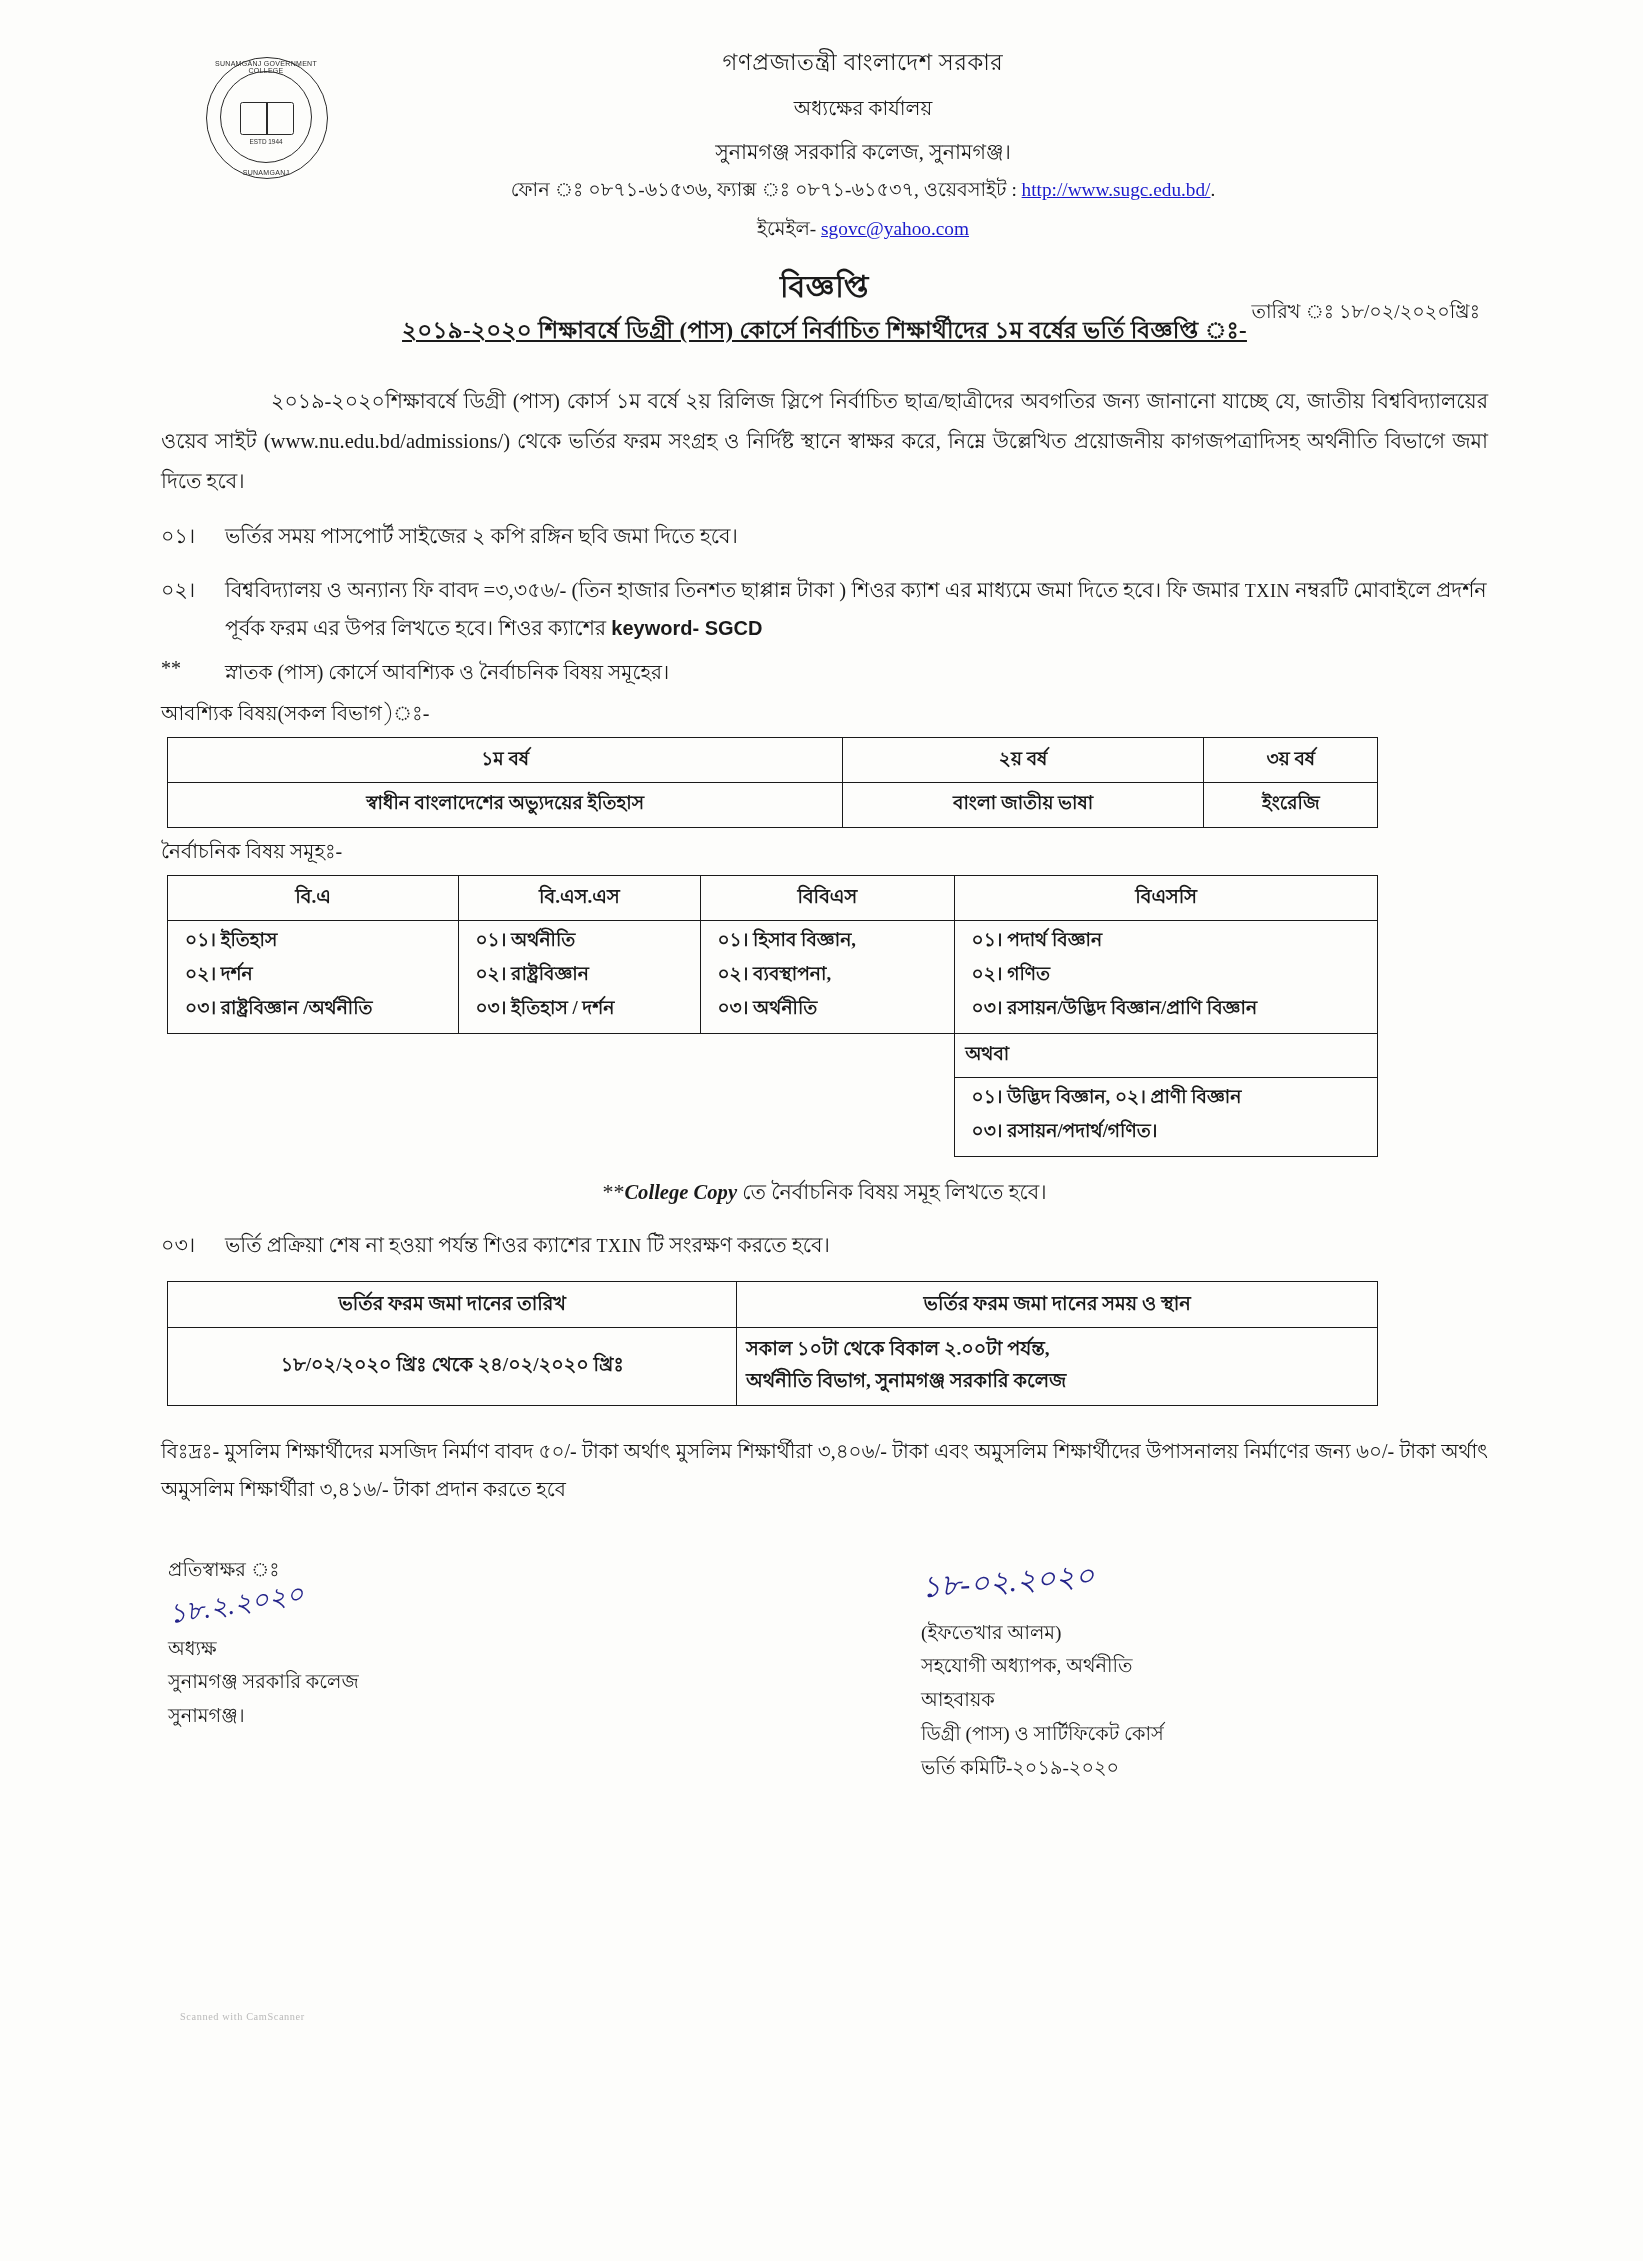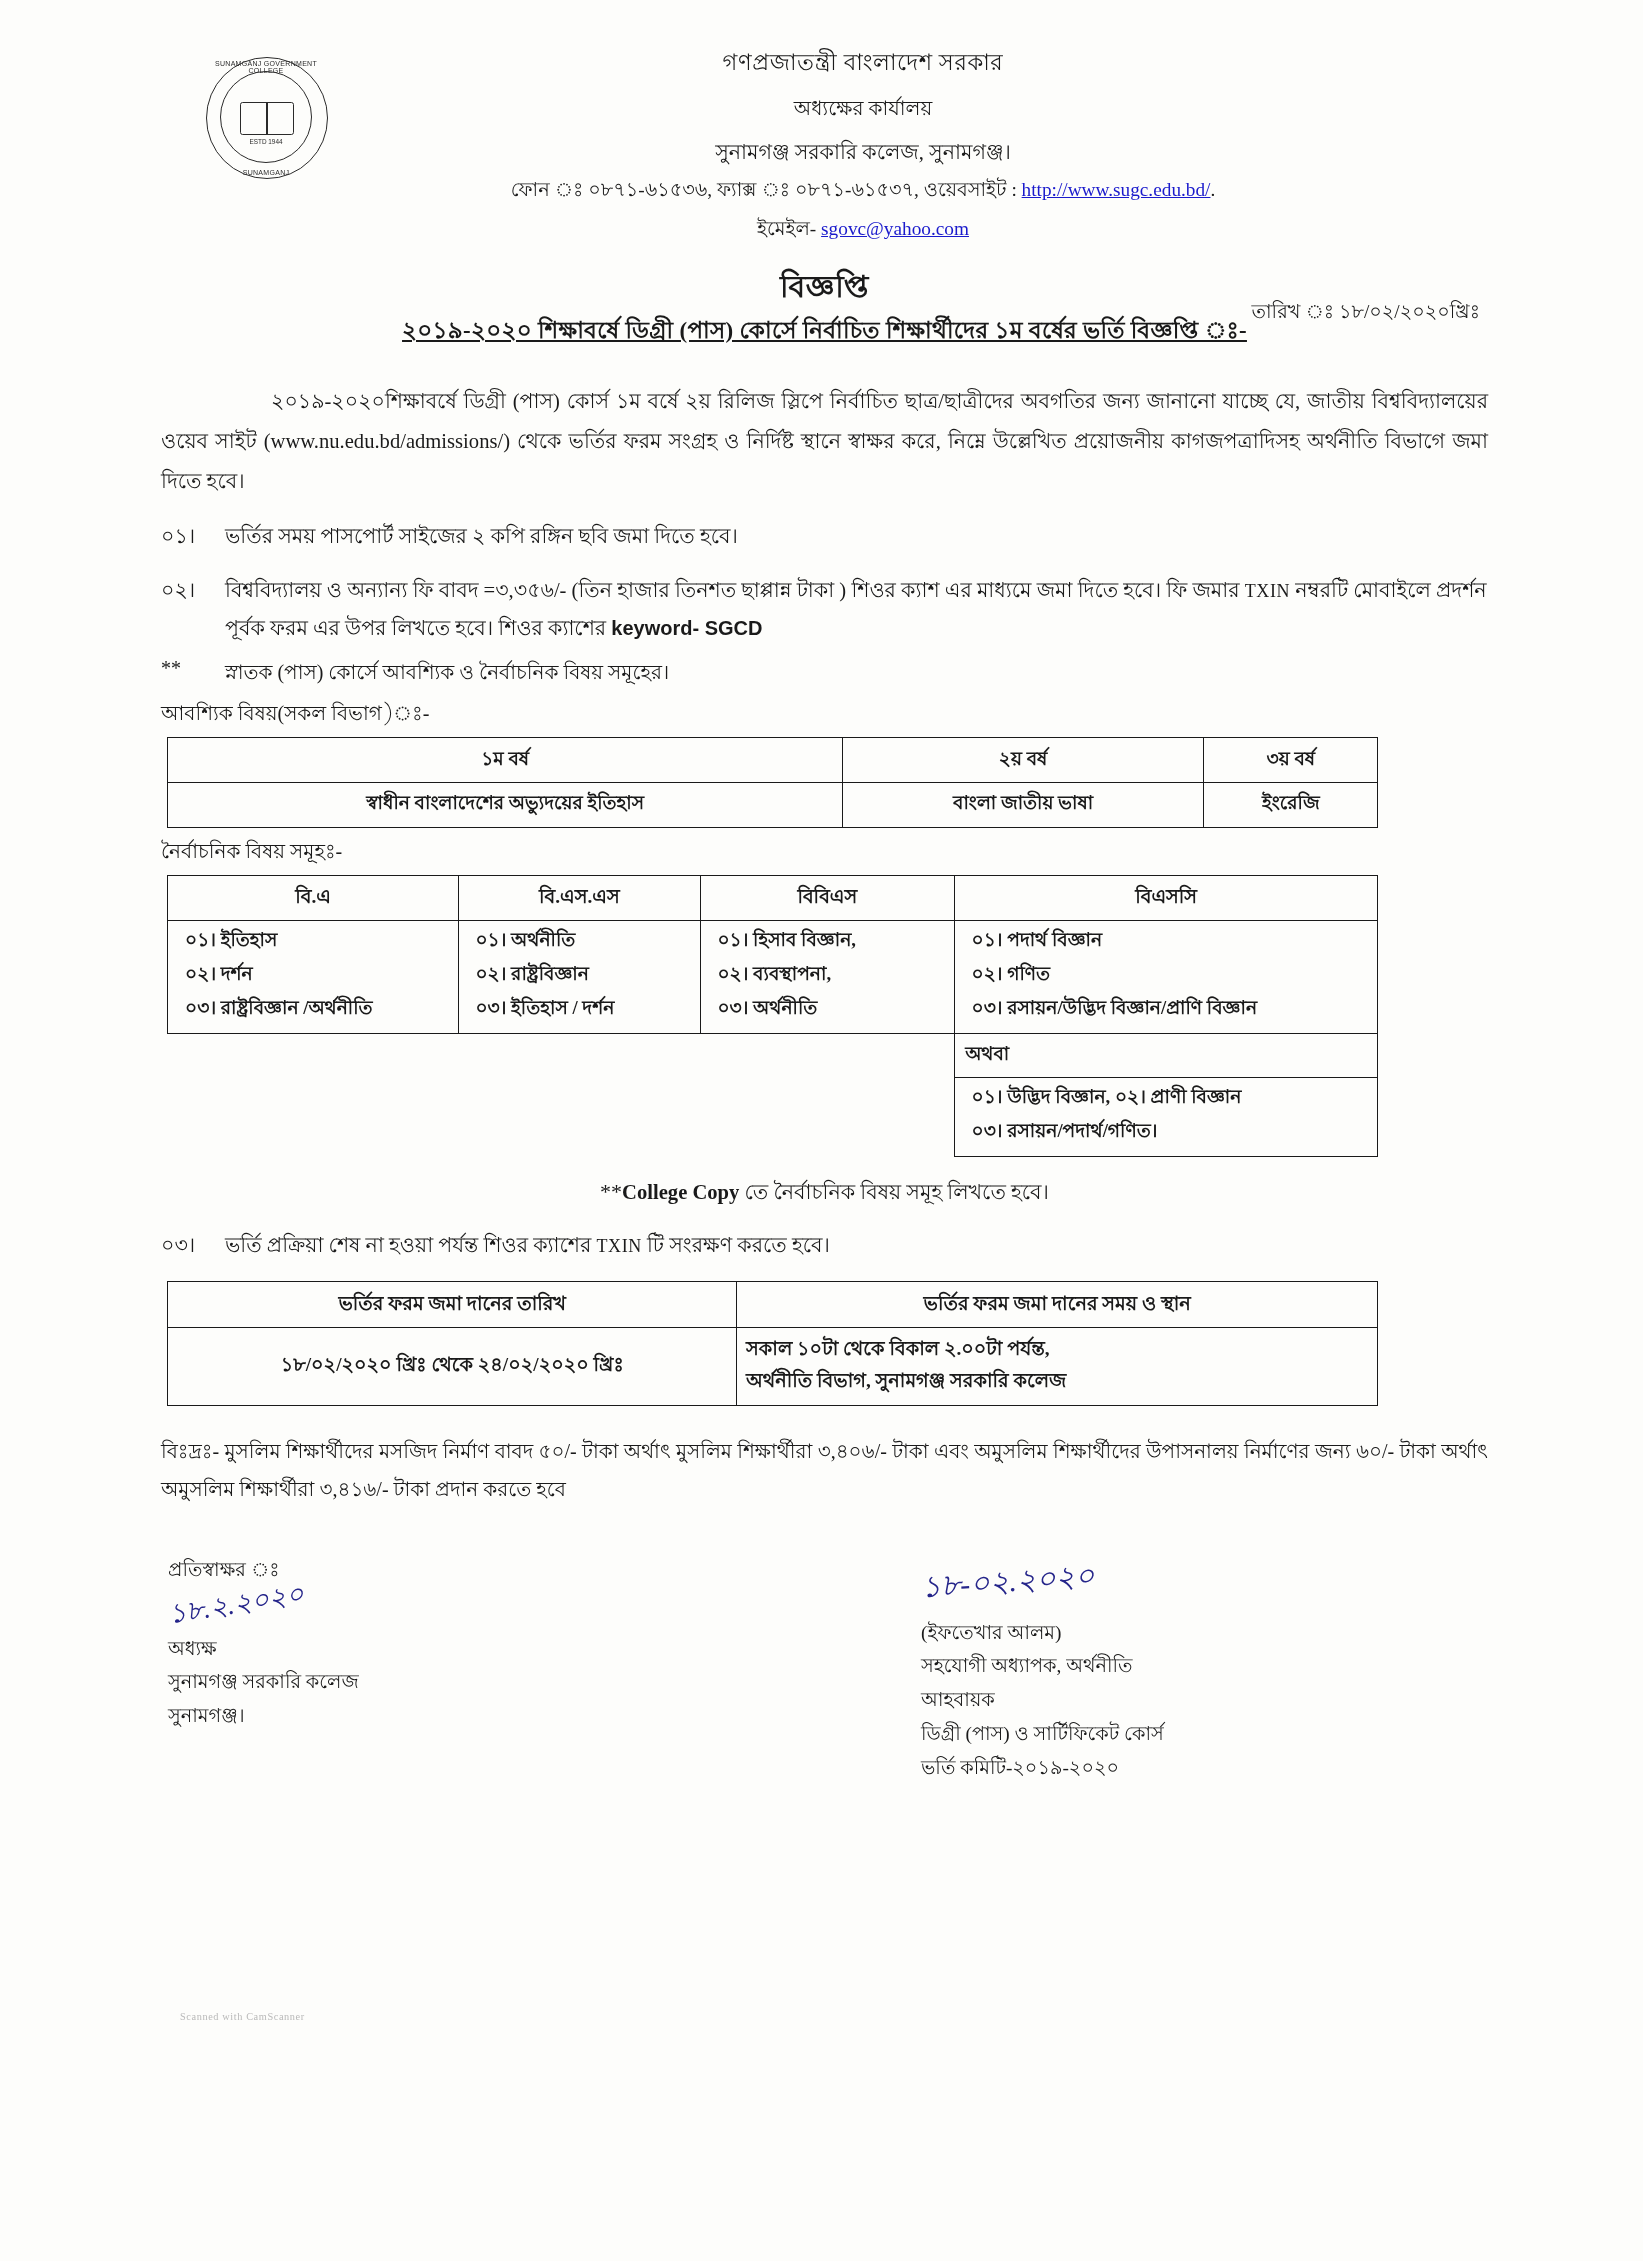--- a/index.html
+++ b/index.html
@@ -228,20 +228,21 @@
   }
 
   .college-copy {
     text-align: center;
     font-size: 20.6px;
     margin-top: 19.3px;
     margin-bottom: 2.6px;
   }
   .college-copy .cc {
     font-family: "Liberation Serif", serif;
+    font-style: italic;
     font-weight: bold;
   }
 
   .t-schedule { margin-top: 17px; }
   .t-schedule td { font-size: 19.3px; }
   .t-schedule .hd { text-align: center; }
   .t-schedule .c-date { width: 47%; text-align: center; }
   .t-schedule .c-place { width: 53%; text-align: left; }
 
   .note {

